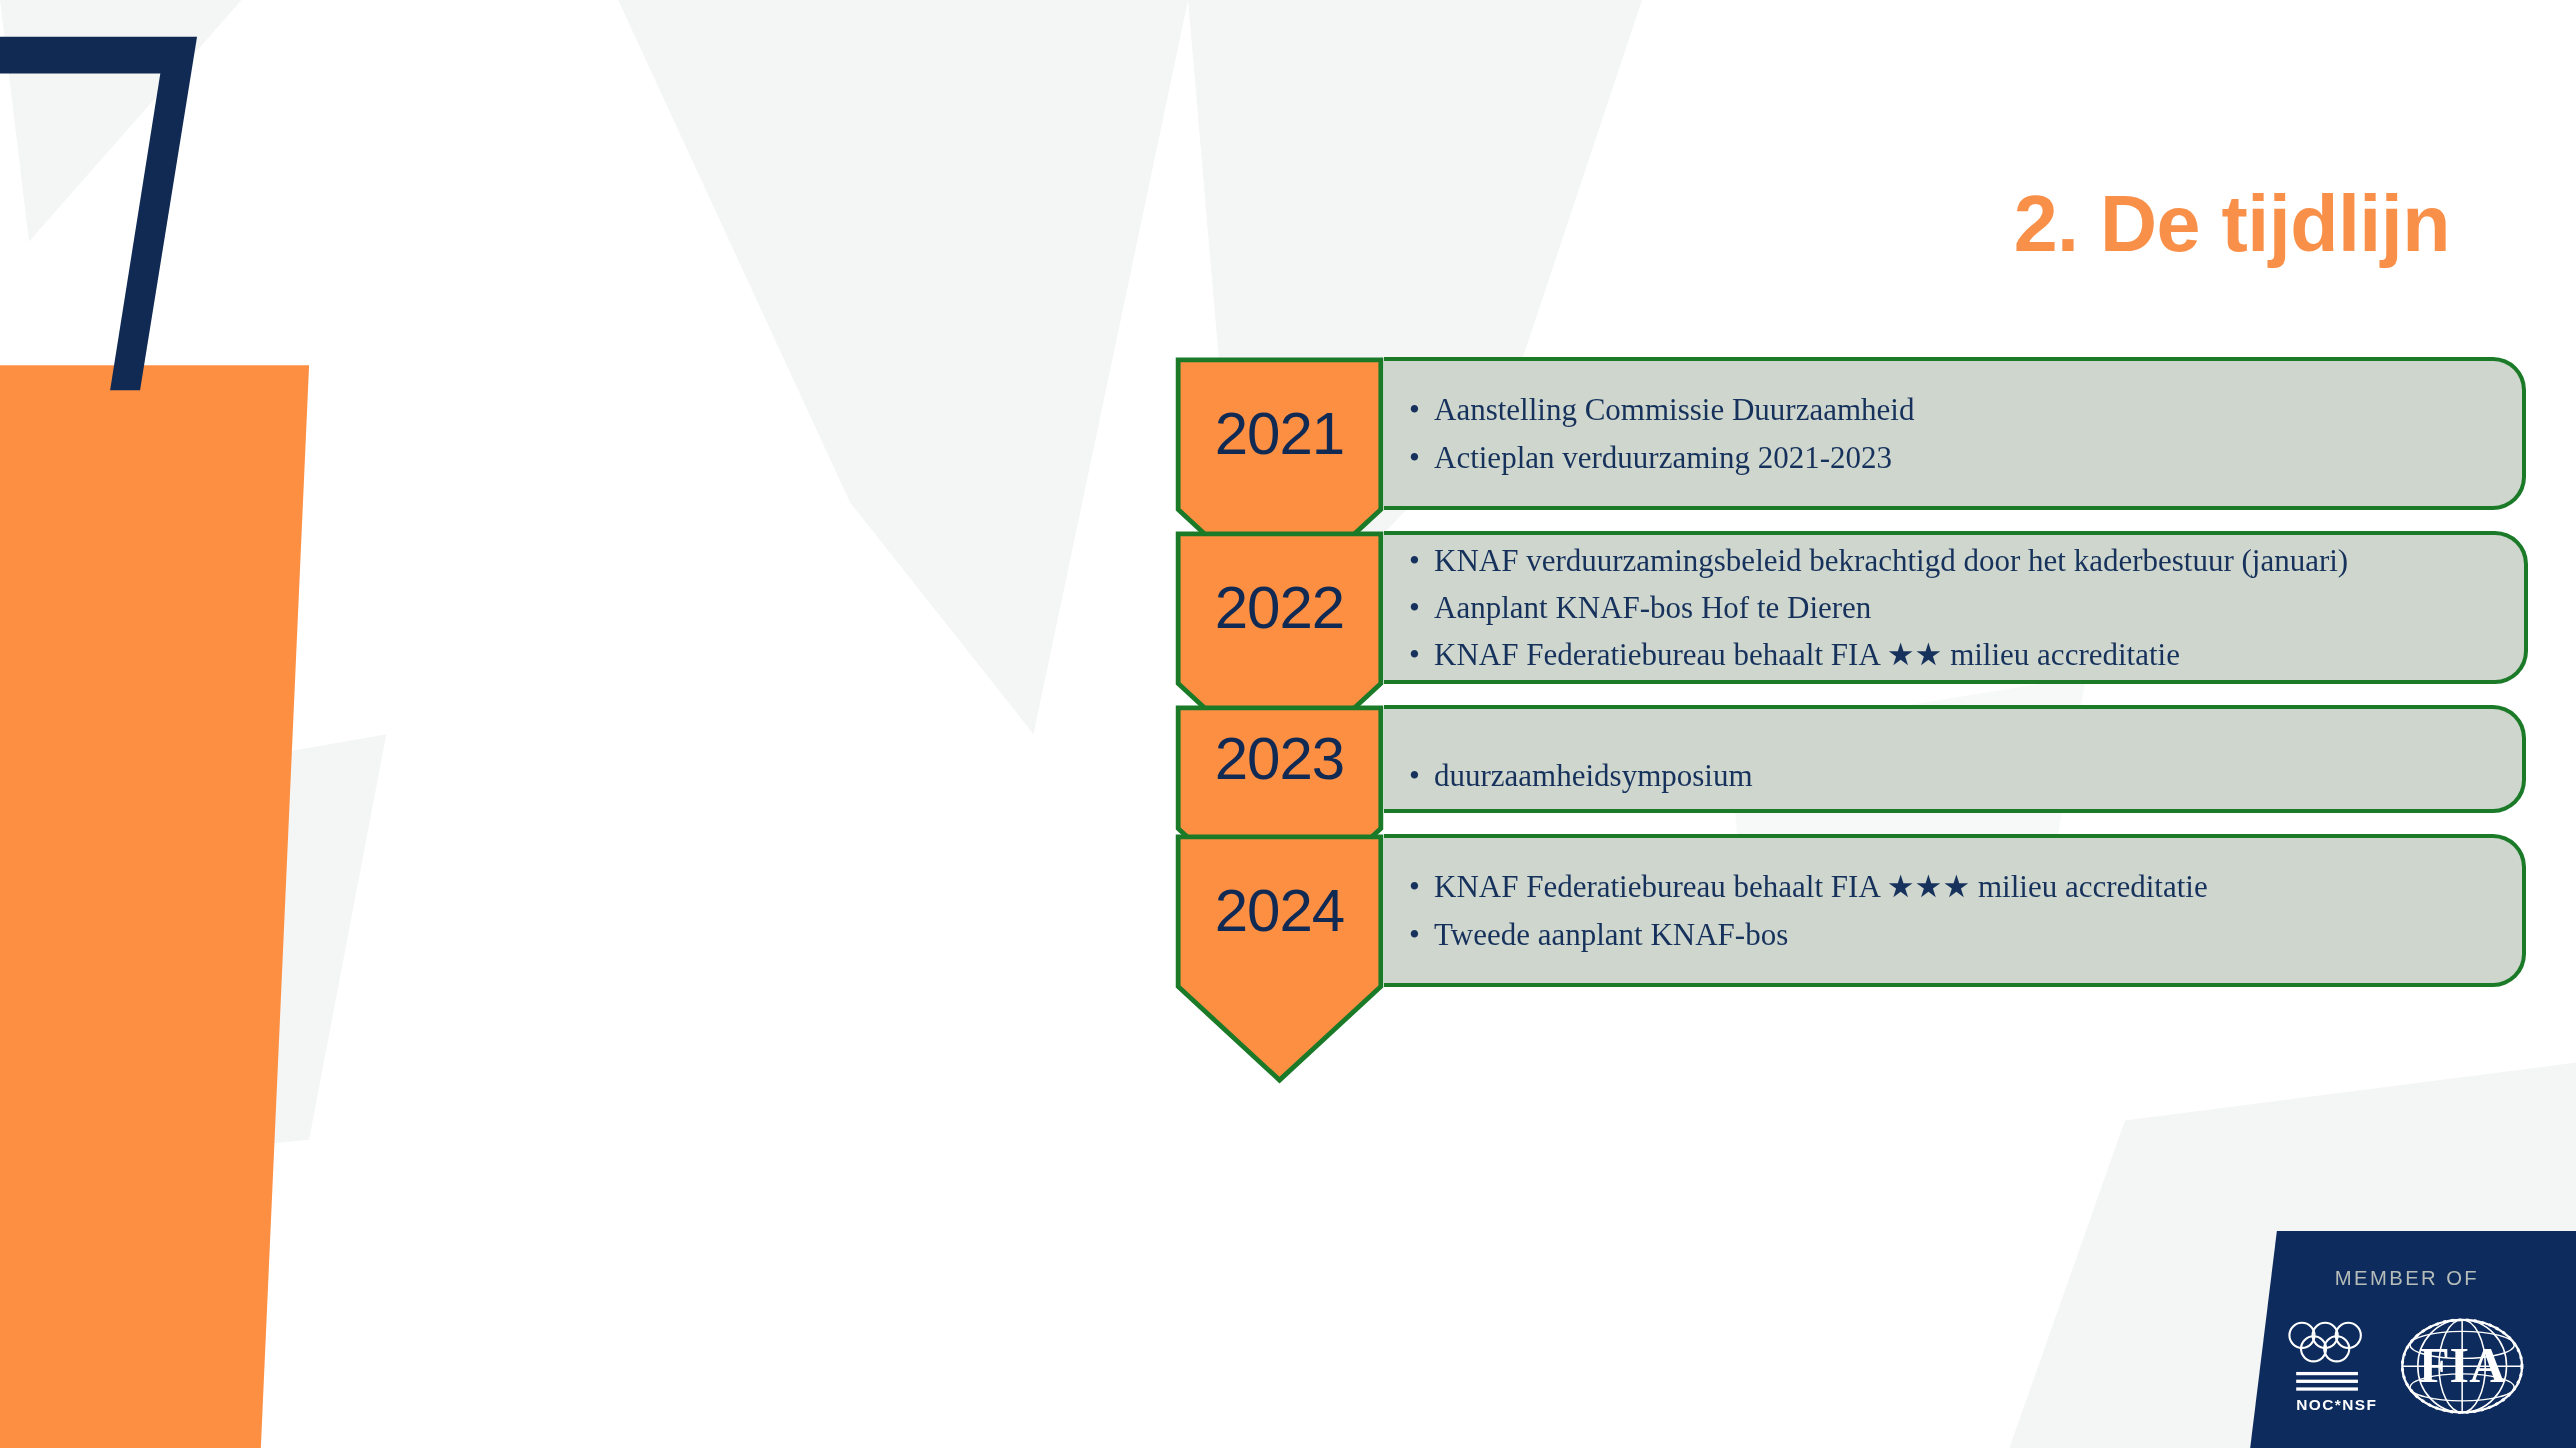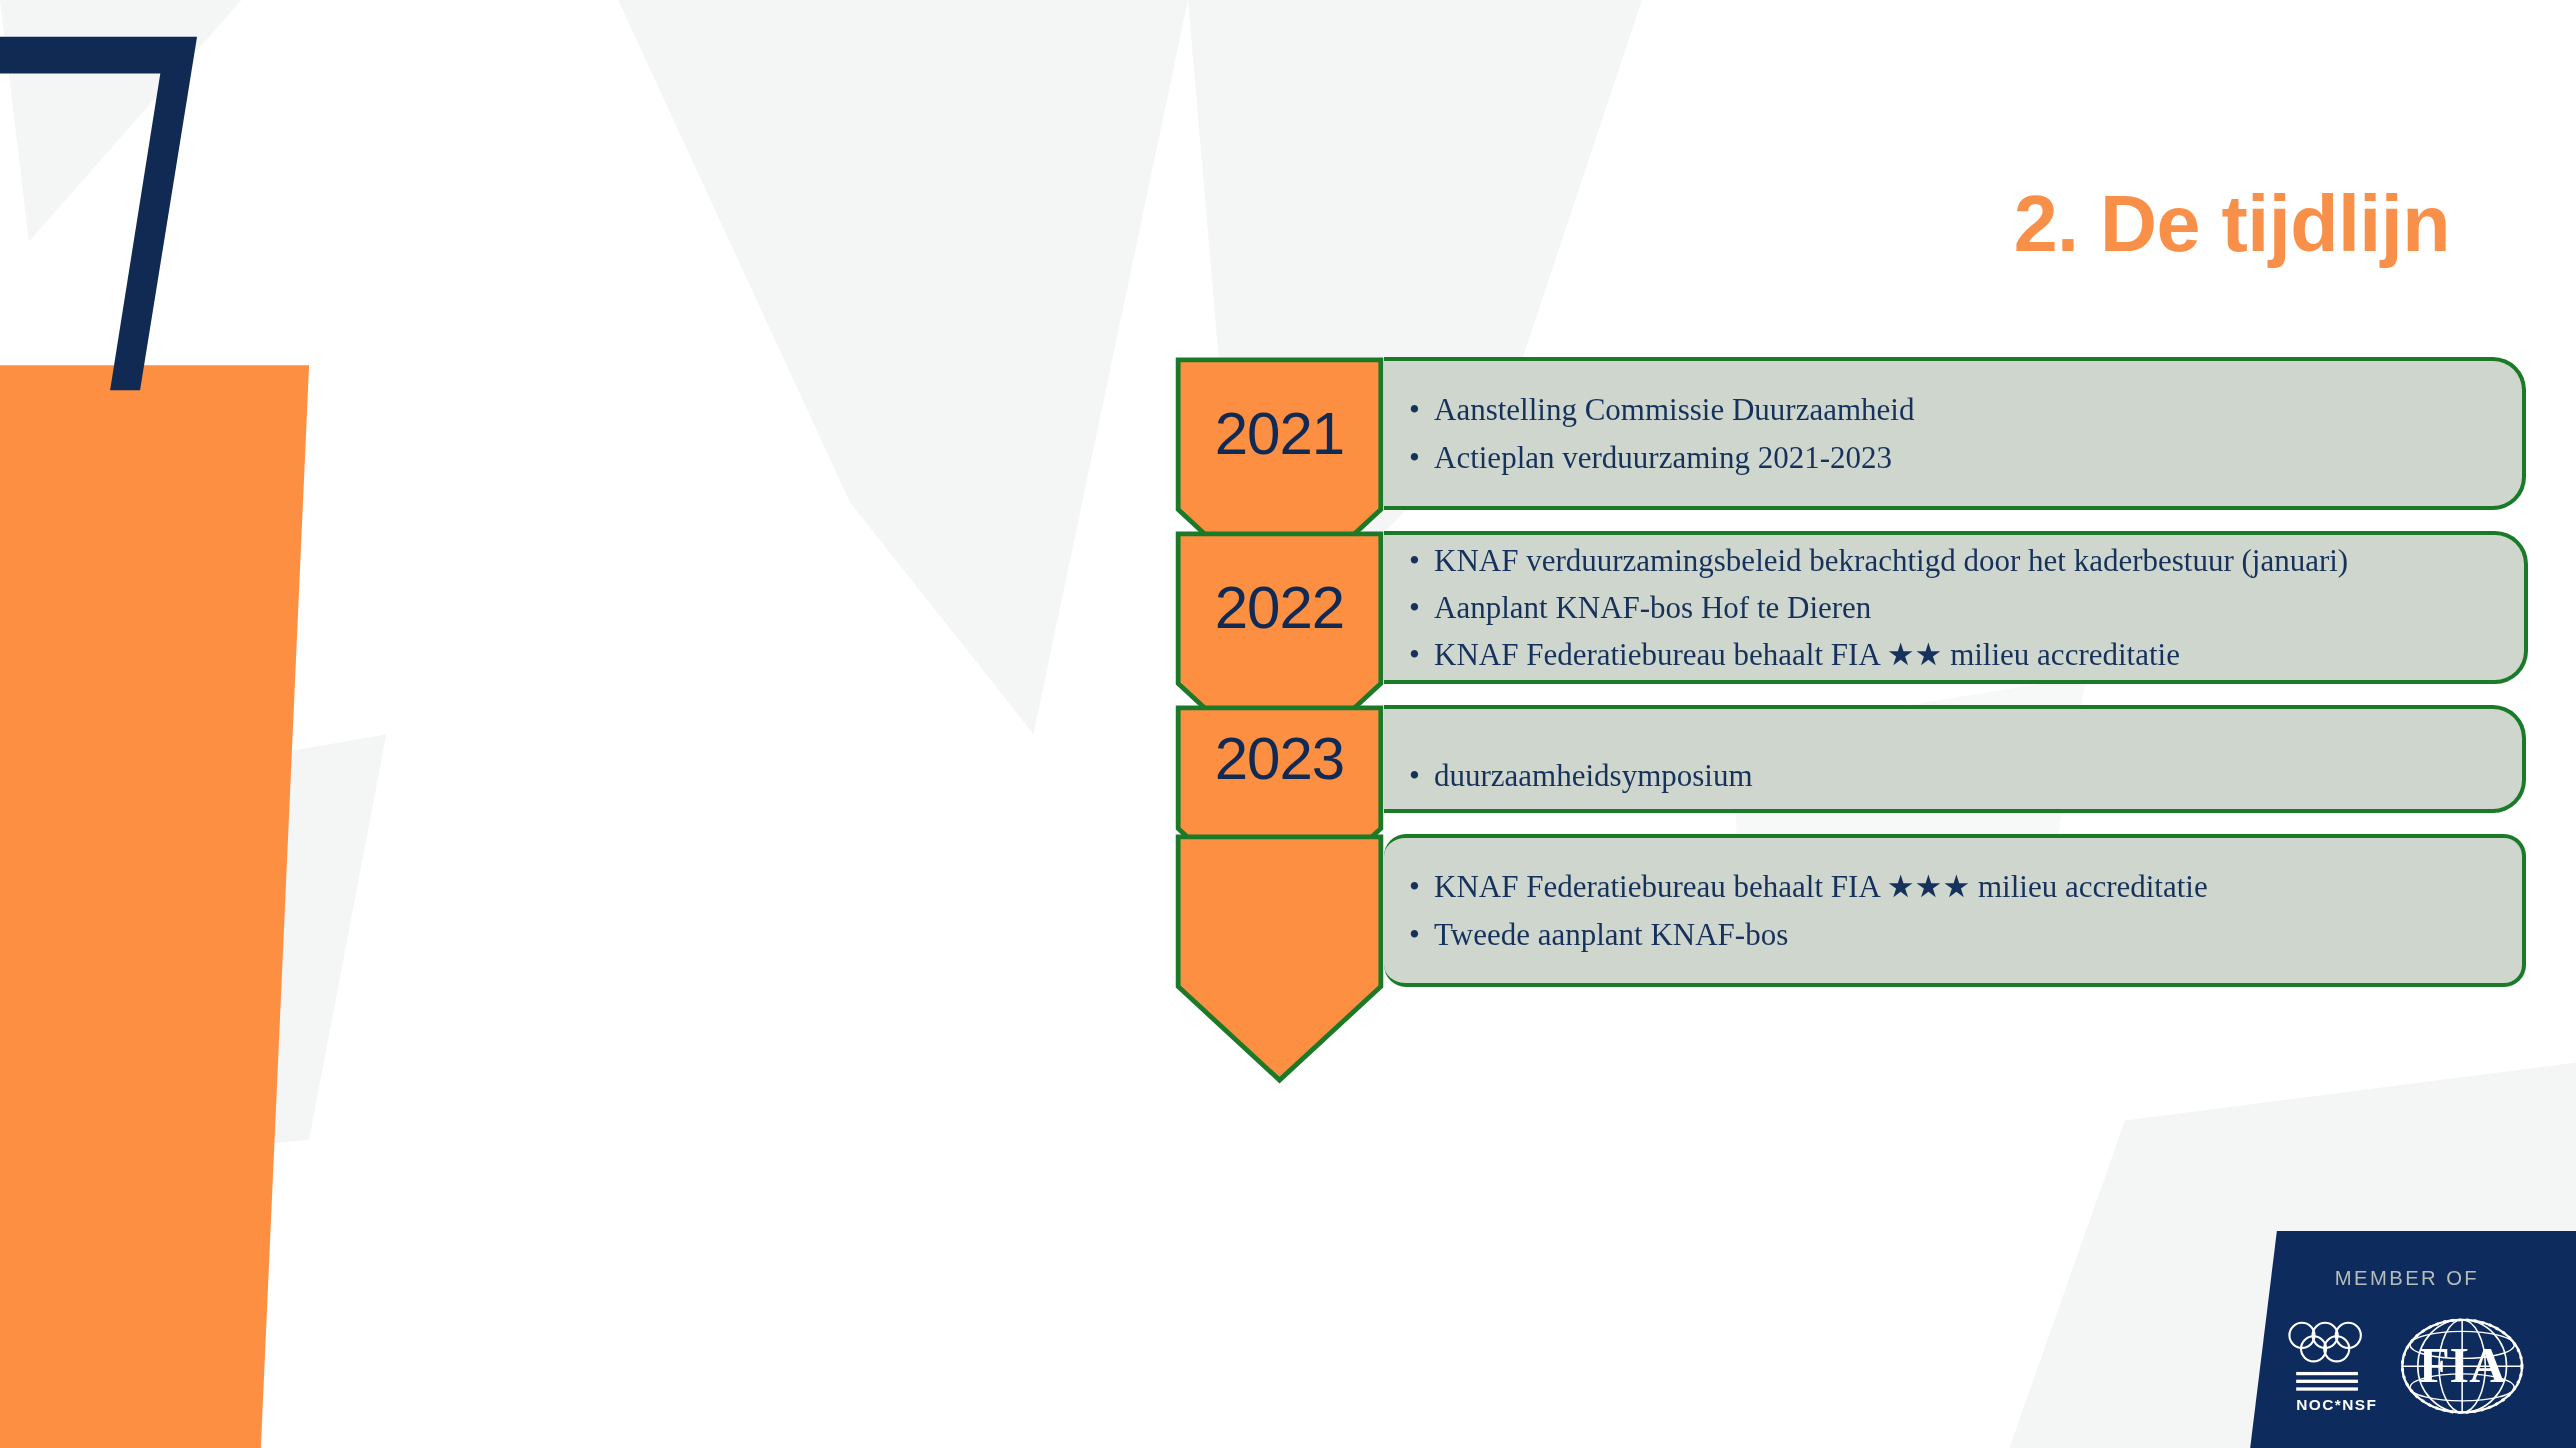--- a/index.html
+++ b/index.html
@@ -197,22 +197,23 @@
       <div class="tl-body" style="width:1142px; flex:0 0 1142px;justify-content:flex-end;">
         <div class="tl-bullet">duurzaamheidsymposium</div>
       </div>
     </div>
 
     <div class="tl-row" style="height:153px;">
       <div class="tl-year">
         <svg class="tl-year-svg" width="209" height="249" viewBox="0 0 216 258">
           <polygon points="3,3 213,3 213,158 108,255 3,158" fill="#fd8f43" stroke="#1b7a28" stroke-width="5"></polygon>
         </svg>
-      </div>
-      <div class="tl-body" style="width:1142px; flex:0 0 1142px;border-radius:22px;">
+        <div class="tl-year-text">2024</div>
+      </div>
+      <div class="tl-body" style="width:1142px; flex:0 0 1142px;">
         <div class="tl-bullet">KNAF Federatiebureau behaalt FIA ★★★ milieu accreditatie</div>
         <div class="tl-bullet">Tweede aanplant KNAF-bos</div>
       </div>
     </div>
 
   </div>
 
   <div class="member-panel">
     <svg width="386" height="251" viewBox="0 0 400 260" xmlns="http://www.w3.org/2000/svg">
 

